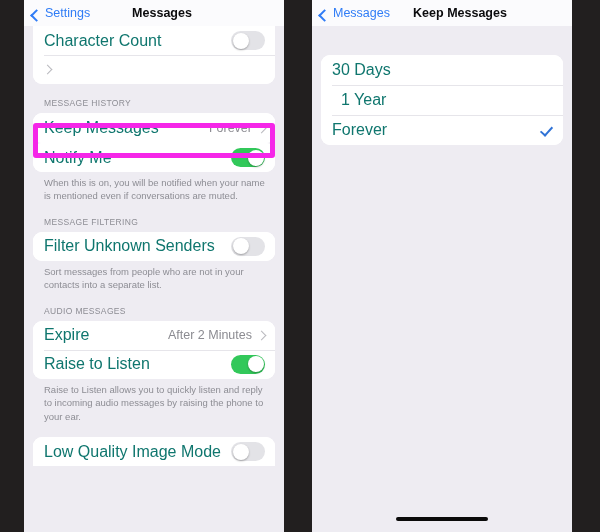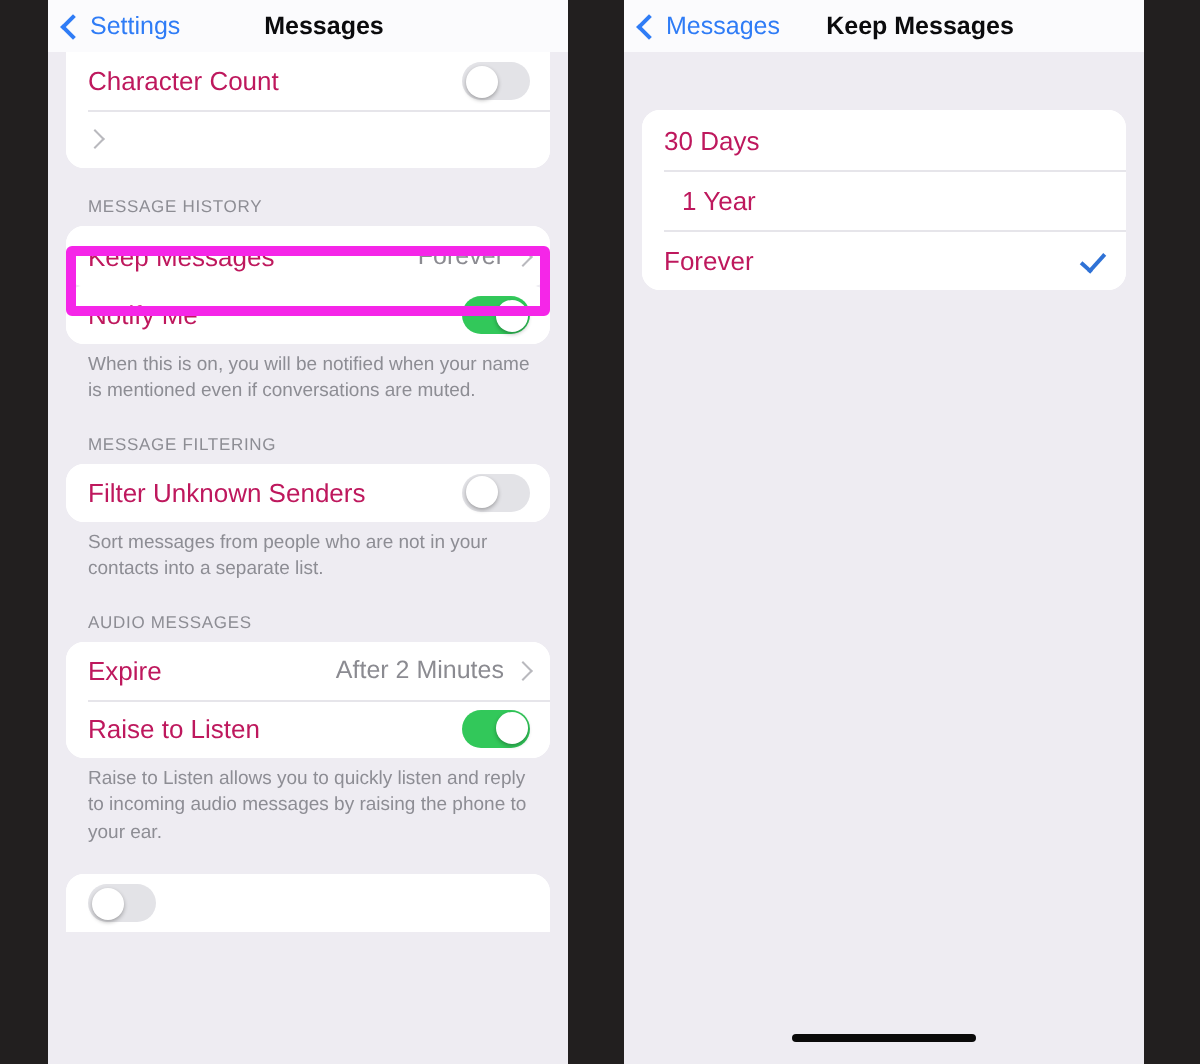--- a/index.html
+++ b/index.html
@@ -36,21 +36,21 @@
   .navbar {
     position: relative;
     height: 26px;
     background: #fbfbfd;
     display: flex;
     align-items: center;
     flex: none;
   }
   .nav-back {
     display: flex;
-    align-items: center;
+    align-items: flex-end;
     gap: 3px;
     margin-left: 8px;
     color: #2f7cf6;
     font-size: 12.5px;
     white-space: nowrap;
   }
   .chev-left {
     display: inline-block;
     width: 7px;
     height: 7px;
@@ -106,22 +106,22 @@
   .row + .row::before {
     content: "";
     position: absolute;
     left: 11px;
     right: 0;
     top: 0;
     height: 1px;
     background: #e6e5ea;
   }
   .row-label {
-    font-size: 13px;
-    color: #be185d;
+    font-size: 16px;
+    color: #0f766e;
     flex: 1;
     white-space: nowrap;
   }
   .row-value {
     font-size: 12.5px;
     color: #8b8b91;
     margin-right: 6px;
     white-space: nowrap;
   }
   .chev-right {
@@ -283,20 +283,21 @@
           <span class="row-label">Raise to Listen</span>
           <span class="toggle on">
               <span class="knob"></span>
             </span>
         </div>
       </div>
       <div class="section-footer">Raise to Listen allows you to quickly listen and reply to incoming audio messages by raising the phone to your ear.</div>
 
       <div class="group clip-bottom" style="margin-top:14px;">
         <div class="row">
+          <span class="row-label">Low Quality Image Mode</span>
           <span class="toggle">
               <span class="knob"></span>
             </span>
         </div>
       </div>
 
       <div class="highlight-box" style="top:97px; height:35px;"></div>
 
     </div>
   </div>

